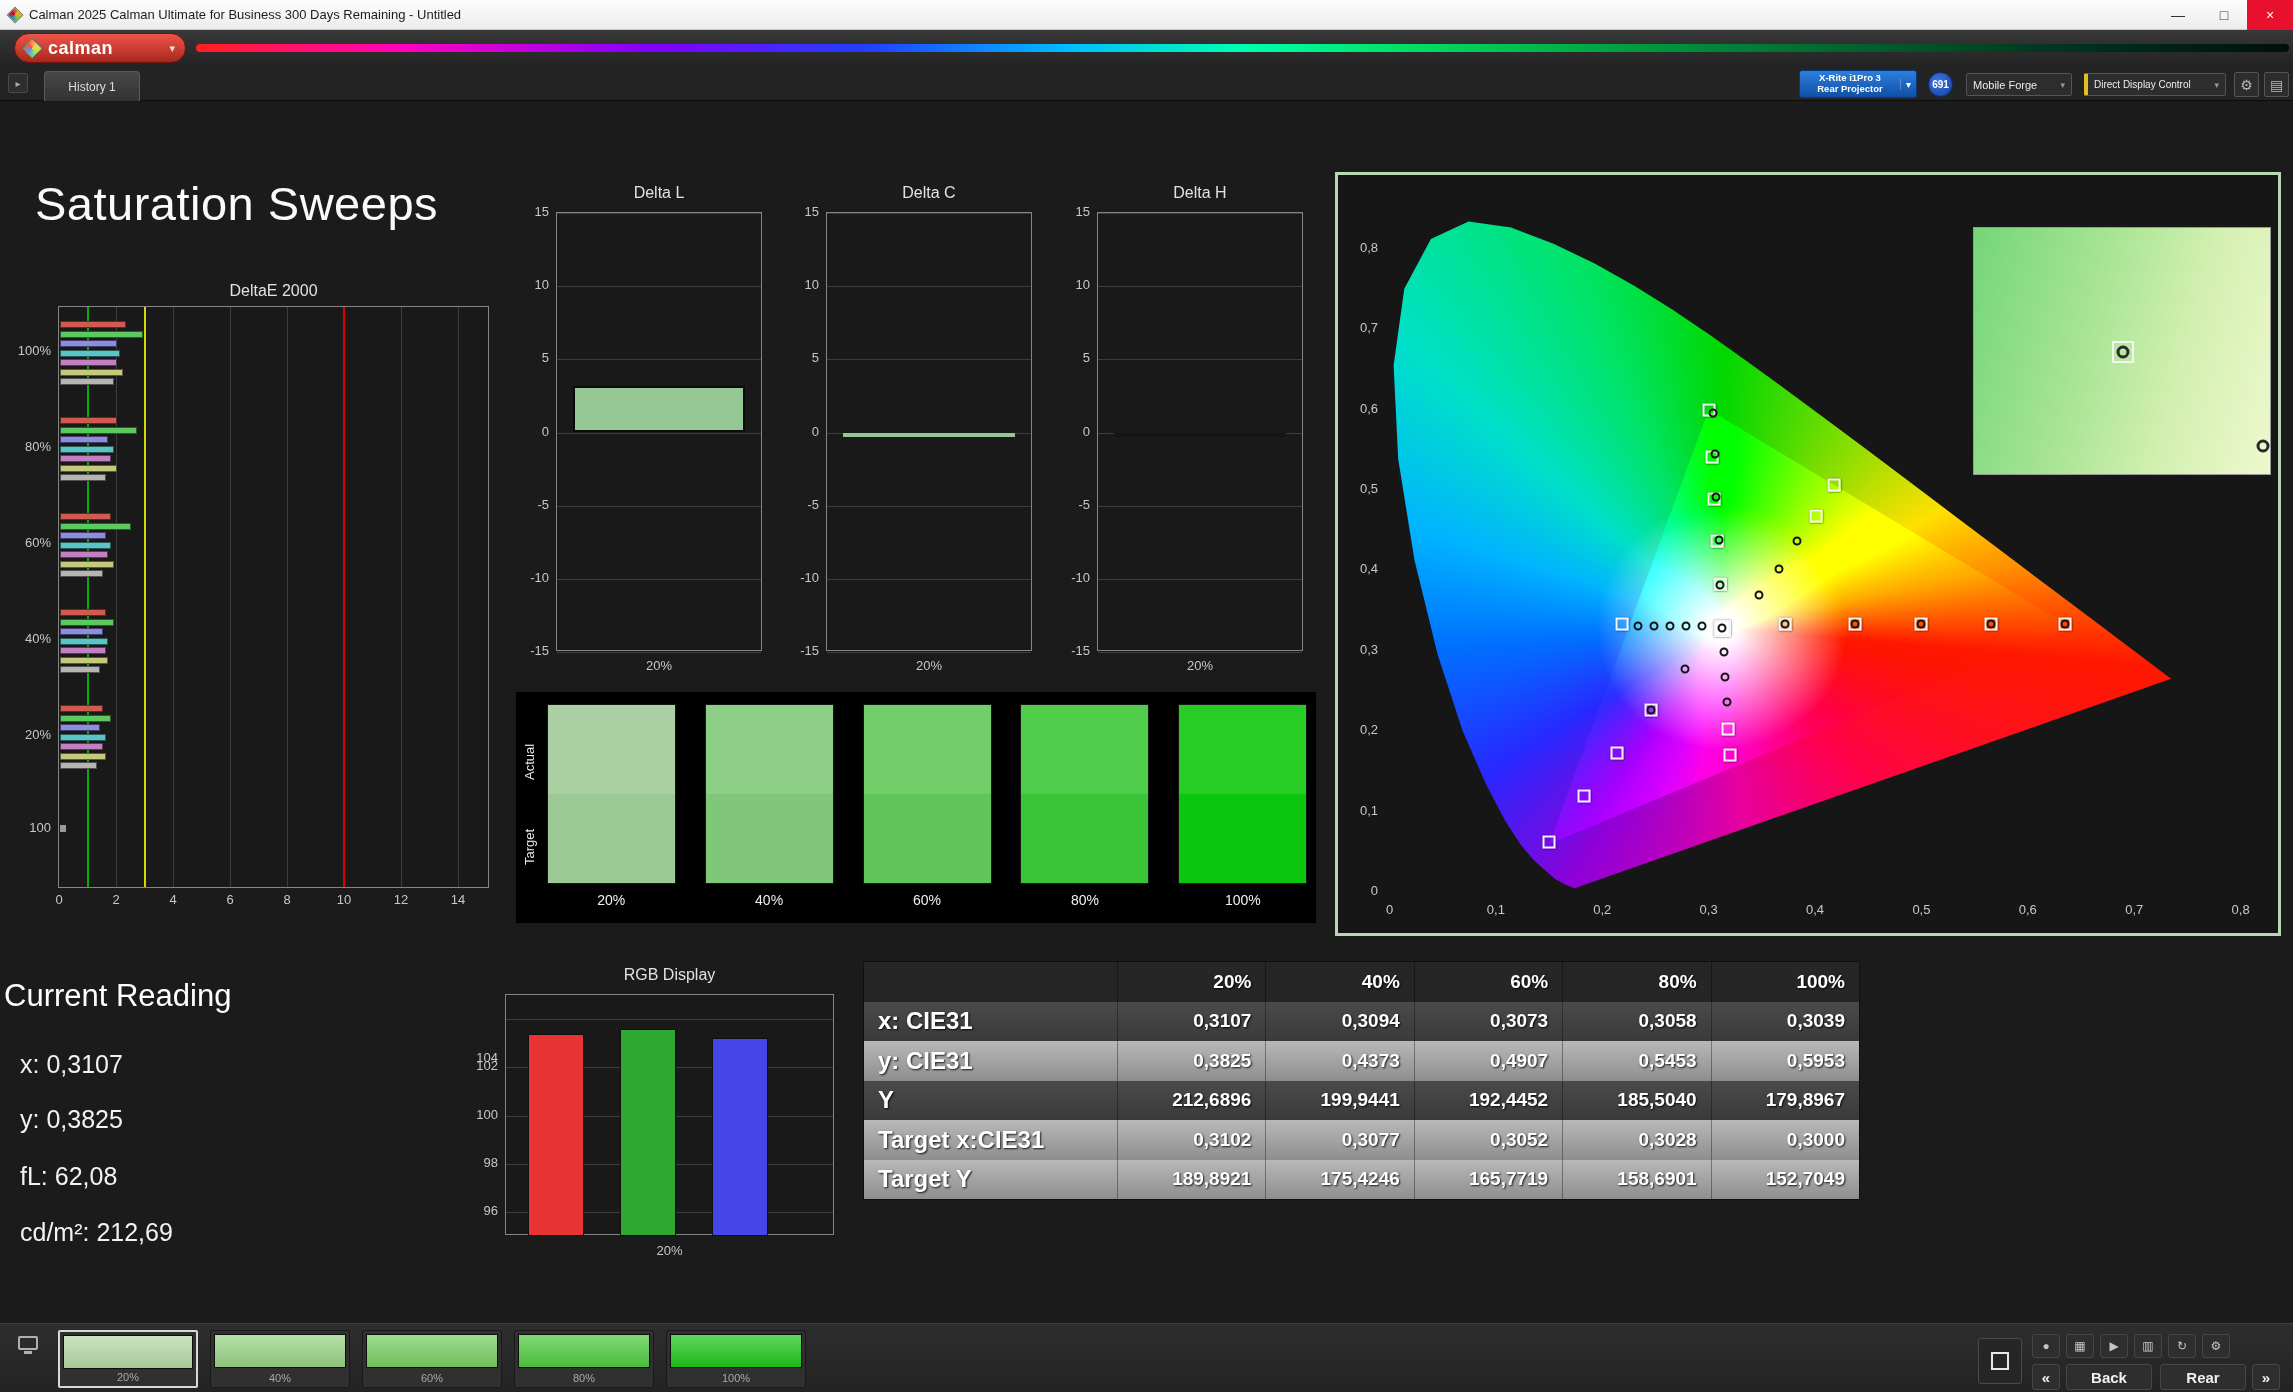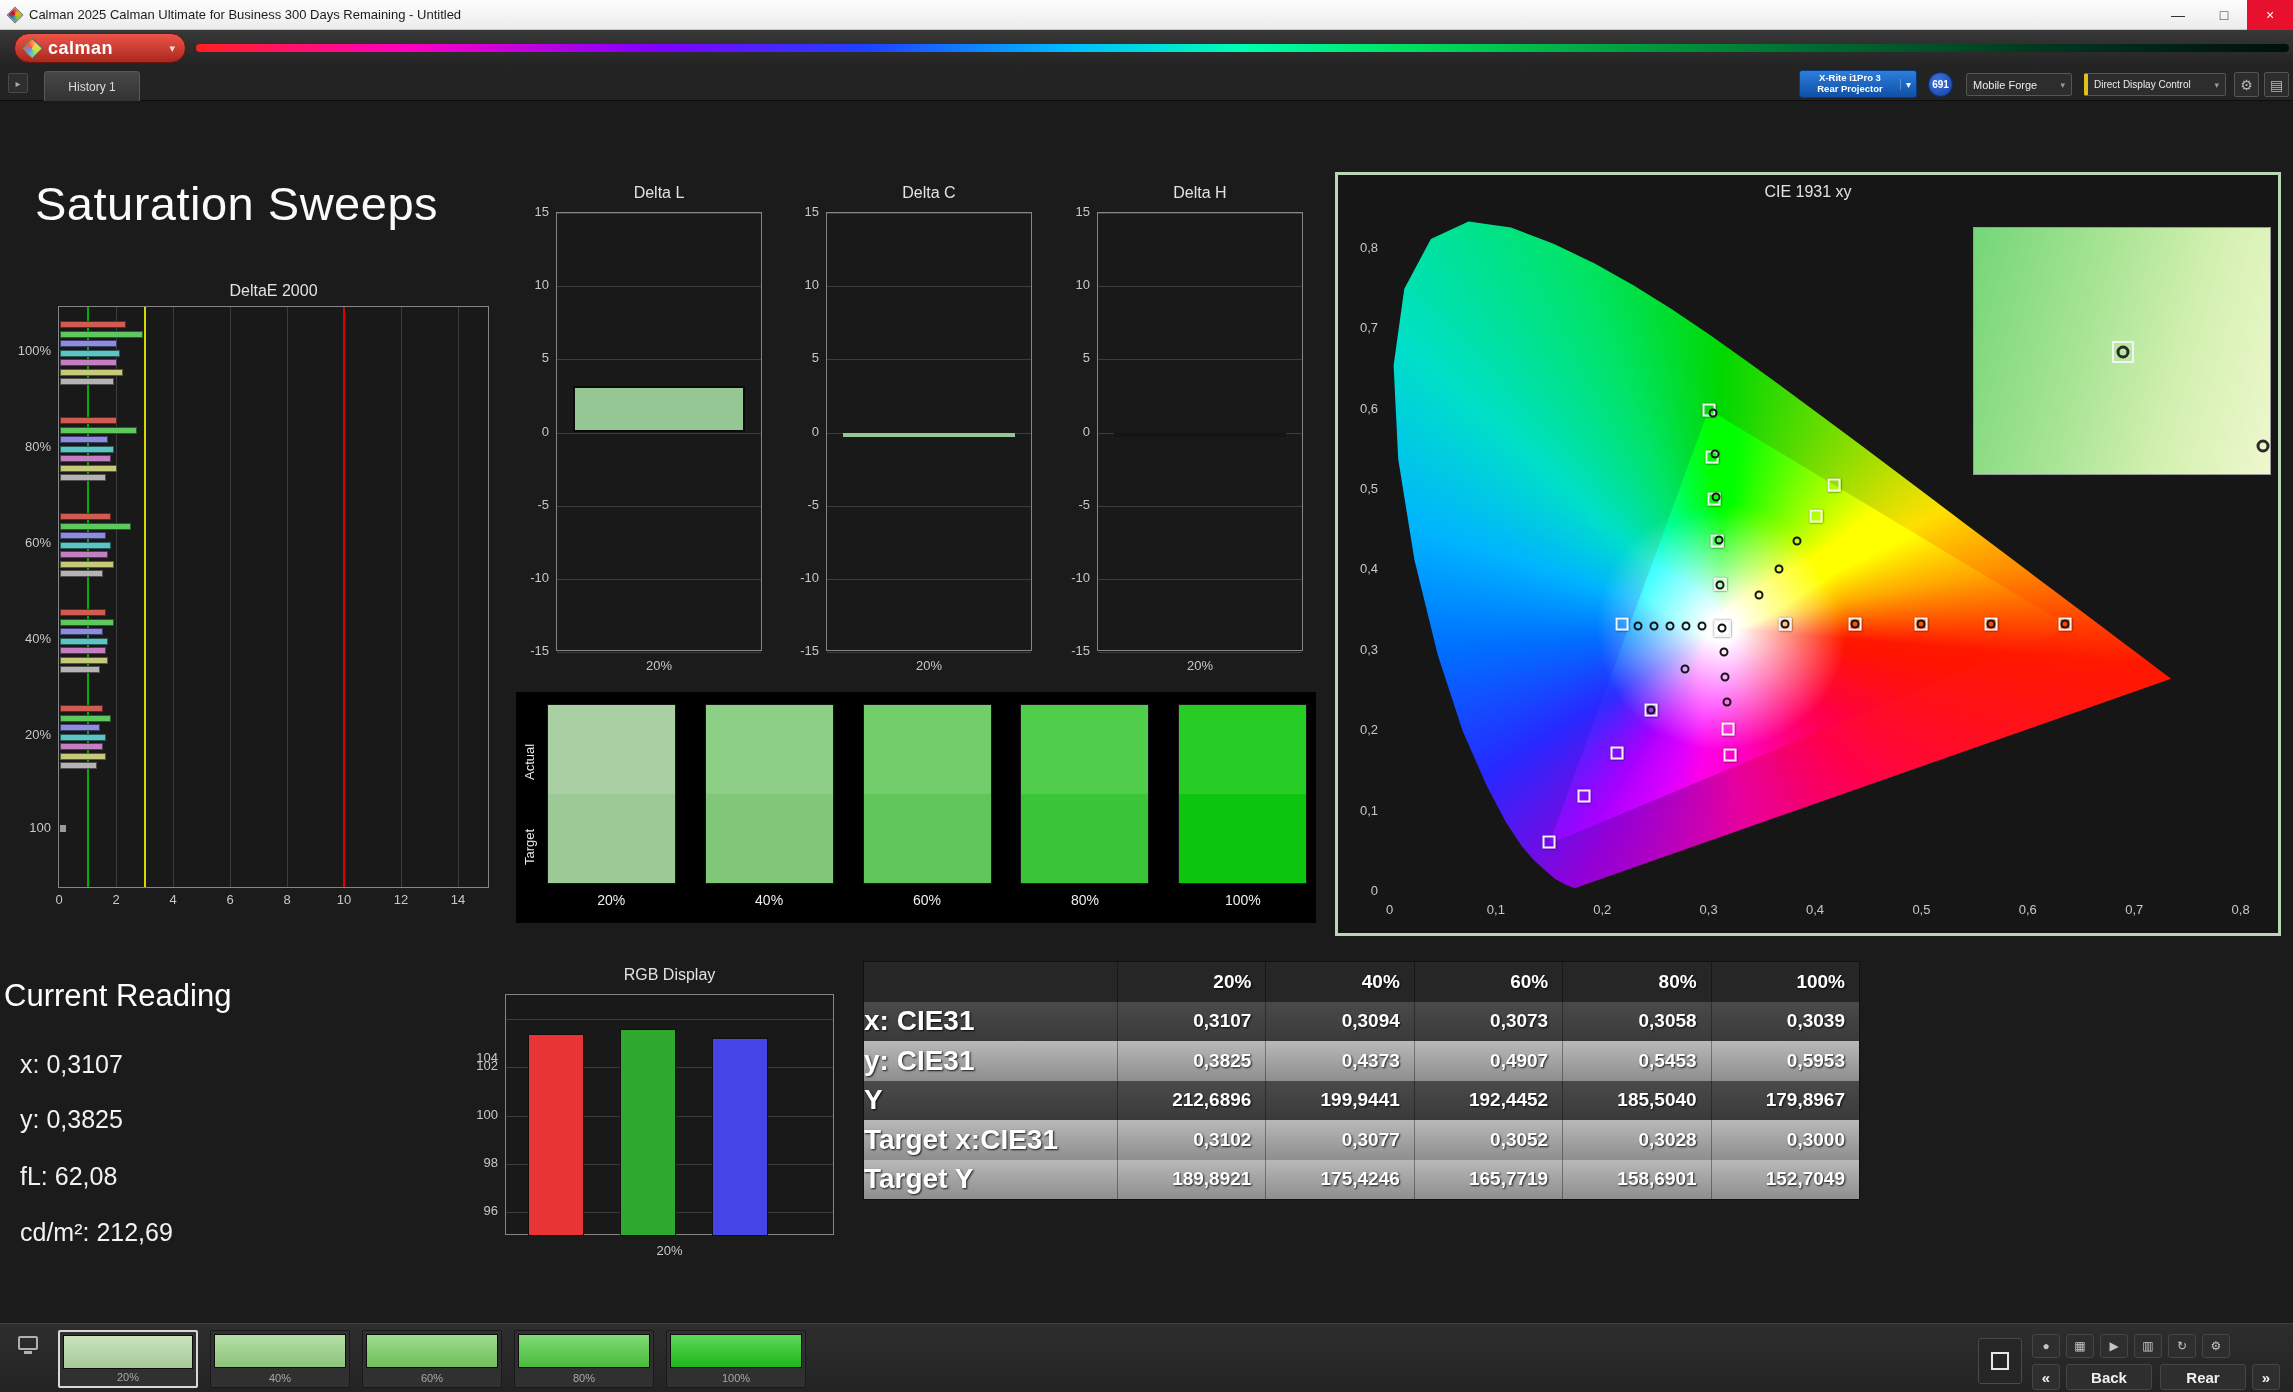--- a/index.html
+++ b/index.html
@@ -57,21 +57,21 @@
   .cie-plot{position:absolute;left:0;top:0;width:100%;height:100%}
   .pt-target{position:absolute;width:13px;height:13px;border:2px solid #f4f4f4;transform:translate(-50%,-50%);box-shadow:0 0 2px rgba(0,0,0,.7)}
   .pt-meas{position:absolute;width:9px;height:9px;border:2px solid #141414;border-radius:50%;transform:translate(-50%,-50%)}
   .cie-inset{position:absolute;left:635px;top:52px;width:298px;height:248px;border:1px solid #9a9a9a;
     background:linear-gradient(105deg,#74d678 0%,#a7e494 38%,#d3f0b0 68%,#eef8cd 100%)}
 
   
   .results-table{left:863px;top:961px;width:997px;border:1px solid #101010}
   .trow{display:grid;grid-template-columns:253px repeat(5,1fr);height:39.5px;align-items:center}
   .trow .cell{font-weight:bold;font-size:19px;color:#fff;text-align:right;padding-right:14px;text-shadow:1px 1px 2px rgba(0,0,0,.85);height:100%;display:flex;align-items:center;justify-content:flex-end;border-left:1px solid rgba(0,0,0,.35)}
-  .trow .lcell{font-size:28px;justify-content:flex-start;text-align:left;border-left:none}
+  .trow .lcell{font-size:24px;justify-content:flex-start;text-align:left;padding-left:14px;border-left:none}
   .thead{background:#262626}
   .row-dark{background:linear-gradient(#4a4a4a,#3a3a3a)}
   .row-silver{background:linear-gradient(#b8b8b8,#8e8e8e)}
 
   
   .bottombar{left:0;top:1323px;width:2293px;height:69px;background:linear-gradient(#2e2e2e,#232323);border-top:1px solid #3f3f3f}
   .mini-monitor{position:absolute;left:18px;top:1336px;width:20px;height:14px;border:2px solid #b0b0b0;border-radius:2px}
   .mini-monitor:after{content:"";position:absolute;left:4px;bottom:-6px;width:8px;height:3px;background:#b0b0b0}
   .bswatch{position:absolute;top:1330px;width:140px;height:58px;background:#303030;border:1px solid #191919;border-radius:2px}
   .bswatch .fill{position:absolute;left:3px;top:3px;right:3px;height:34px;border:1px solid #0e0e0e}
@@ -275,21 +275,20 @@
       <div style="position: absolute; left: 346.5px; top: 200px; width: 129px; text-align: center; font-size: 14px; color: rgb(240, 240, 240);">60%</div>
       <div style="position: absolute; left: 504.4px; top: 12px; width: 129px; height: 90px; background: rgb(79, 205, 75); border-top: 1px solid rgb(22, 22, 22); border-right: 1px solid rgb(22, 22, 22); border-left: 1px solid rgb(22, 22, 22); border-image: initial; border-bottom: none;"></div>
       <div style="position: absolute; left: 504.4px; top: 102px; width: 129px; height: 90px; background: rgb(58, 197, 56); border-right: 1px solid rgb(22, 22, 22); border-bottom: 1px solid rgb(22, 22, 22); border-left: 1px solid rgb(22, 22, 22); border-image: initial; border-top: none;"></div>
       <div style="position: absolute; left: 504.4px; top: 200px; width: 129px; text-align: center; font-size: 14px; color: rgb(240, 240, 240);">80%</div>
       <div style="position: absolute; left: 662.3px; top: 12px; width: 129px; height: 90px; background: rgb(39, 205, 37); border-top: 1px solid rgb(22, 22, 22); border-right: 1px solid rgb(22, 22, 22); border-left: 1px solid rgb(22, 22, 22); border-image: initial; border-bottom: none;"></div>
       <div style="position: absolute; left: 662.3px; top: 102px; width: 129px; height: 90px; background: rgb(12, 197, 15); border-right: 1px solid rgb(22, 22, 22); border-bottom: 1px solid rgb(22, 22, 22); border-left: 1px solid rgb(22, 22, 22); border-image: initial; border-top: none;"></div>
       <div style="position: absolute; left: 662.3px; top: 200px; width: 129px; text-align: center; font-size: 14px; color: rgb(240, 240, 240);">100%</div>
     </div>
 
   <div class="abs cie-panel">
-    <div class="cie-title">CIE 1931 xy</div>
     <div class="cie-plot" id="cie-plot">
         <div style="position: absolute; left: 0px; top: 0px; width: 100%; height: 100%; background: radial-gradient(circle at 384px 453px, rgba(255, 255, 255, 0.95) 0px, rgba(255, 255, 255, 0) 125px), conic-gradient(at 384px 453px, rgb(0, 216, 0) 0deg, rgb(158, 222, 0) 40deg, rgb(255, 224, 0) 62deg, rgb(255, 144, 0) 78deg, rgb(255, 24, 0) 95deg, rgb(255, 0, 80) 140deg, rgb(230, 0, 160) 175deg, rgb(144, 0, 216) 210deg, rgb(40, 40, 255) 238deg, rgb(0, 112, 255) 266deg, rgb(0, 180, 255) 288deg, rgb(0, 224, 200) 312deg, rgb(0, 228, 104) 338deg, rgb(0, 216, 0) 360deg); clip-path: polygon(236.7px 713.2px, 228.1px 710px, 217.5px 704.3px, 204.7px 693.3px, 195.7px 685.1px, 183.5px 670.7px, 168.1px 647.4px, 148.6px 610.5px, 124.6px 555.8px, 99.8px 479.9px, 76.5px 385.2px, 60.2px 284.1px, 55.6px 190.5px, 66.3px 113.8px, 92.9px 64px, 130.5px 46.5px, 173px 52.6px, 216.1px 69px, 256.7px 88.5px, 295.8px 110.5px, 334.3px 134.6px, 372.4px 160.3px, 410.3px 187.2px, 448.4px 214.9px, 486.3px 242.9px, 524px 271px, 560.9px 298.8px, 596.7px 325.8px, 631.1px 351.7px, 663.4px 376px, 692.9px 398.3px, 718.5px 417.6px, 741.1px 434.5px, 759.8px 448.5px, 787.2px 469.2px, 804.6px 482.3px, 816.4px 491.3px, 833.1px 503.8px);"></div>
         <div style="position: absolute; left: 0px; top: 0px; width: 100%; height: 100%; background: radial-gradient(circle at 384px 453px, rgba(255, 255, 255, 0.95) 0px, rgba(255, 255, 255, 0) 125px), conic-gradient(at 384px 453px, rgb(0, 216, 0) 0deg, rgb(158, 222, 0) 40deg, rgb(255, 224, 0) 62deg, rgb(255, 144, 0) 78deg, rgb(255, 24, 0) 95deg, rgb(255, 0, 80) 140deg, rgb(230, 0, 160) 175deg, rgb(144, 0, 216) 210deg, rgb(40, 40, 255) 238deg, rgb(0, 112, 255) 266deg, rgb(0, 180, 255) 288deg, rgb(0, 224, 200) 312deg, rgb(0, 228, 104) 338deg, rgb(0, 216, 0) 360deg); clip-path: polygon(732.4px 451.8px, 370.7px 234.6px, 211.1px 668.9px); filter: brightness(1.18) saturate(1.12);"></div>
         <div style="position: absolute; left: 31.5px; top: 727px; width: 40px; text-align: center; font-size: 13px; color: rgb(200, 200, 200);">0</div>
         <div style="position: absolute; left: 137.887px; top: 727px; width: 40px; text-align: center; font-size: 13px; color: rgb(200, 200, 200);">0,1</div>
         <div style="position: absolute; left: 244.275px; top: 727px; width: 40px; text-align: center; font-size: 13px; color: rgb(200, 200, 200);">0,2</div>
         <div style="position: absolute; left: 350.663px; top: 727px; width: 40px; text-align: center; font-size: 13px; color: rgb(200, 200, 200);">0,3</div>
         <div style="position: absolute; left: 457.05px; top: 727px; width: 40px; text-align: center; font-size: 13px; color: rgb(200, 200, 200);">0,4</div>
         <div style="position: absolute; left: 563.438px; top: 727px; width: 40px; text-align: center; font-size: 13px; color: rgb(200, 200, 200);">0,5</div>
         <div style="position: absolute; left: 669.825px; top: 727px; width: 40px; text-align: center; font-size: 13px; color: rgb(200, 200, 200);">0,6</div>

